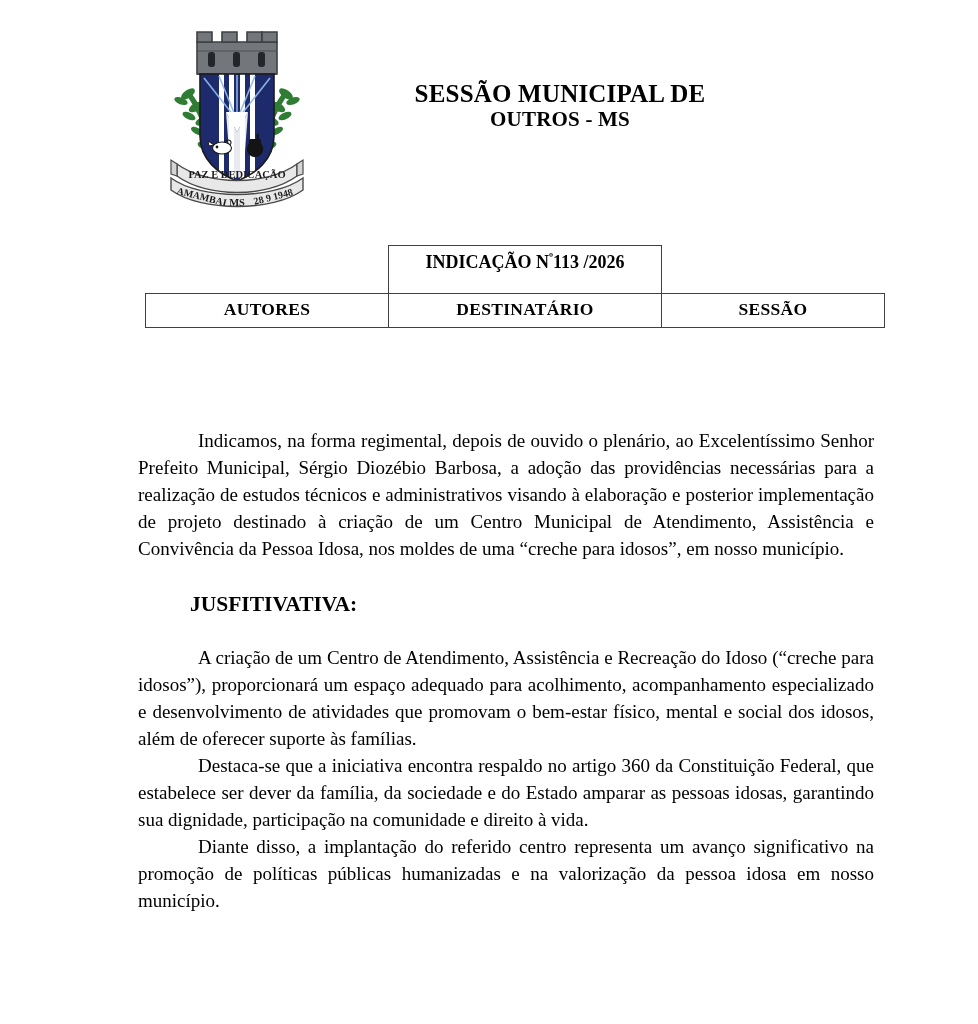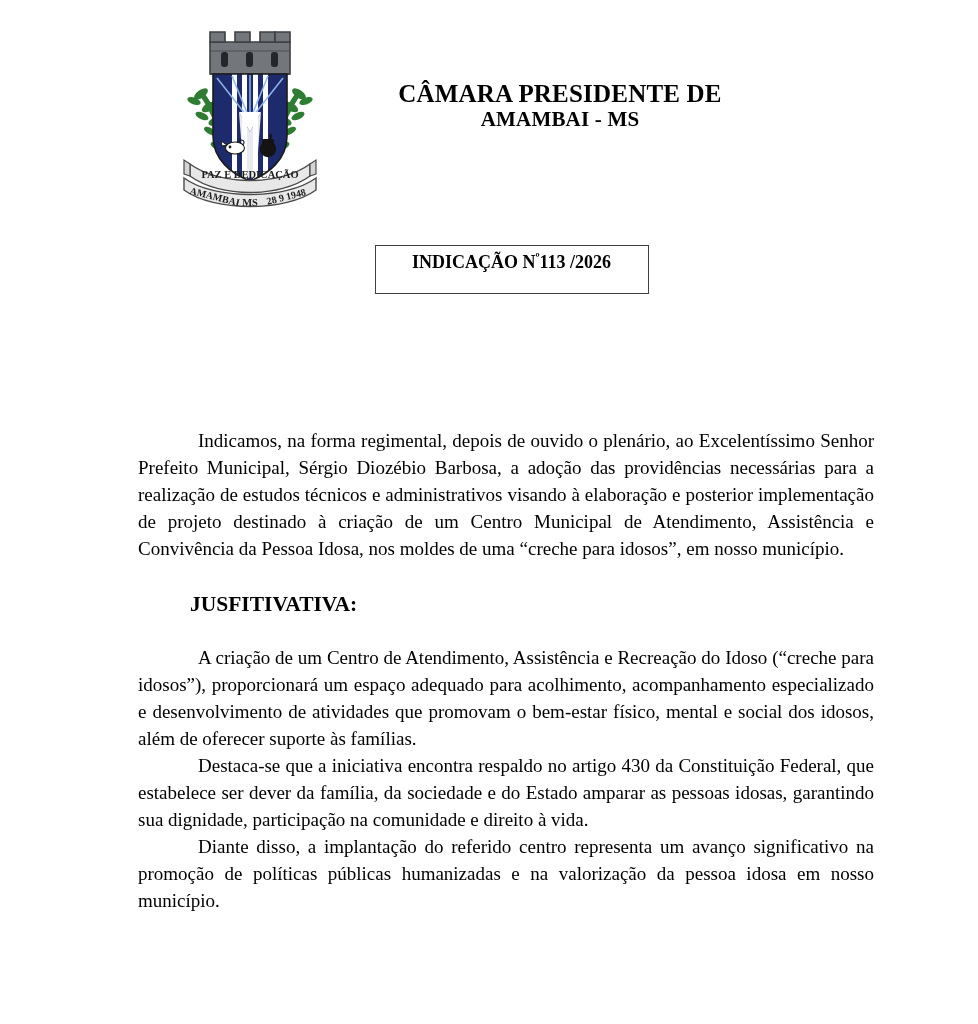--- a/index.html
+++ b/index.html
@@ -28,21 +28,21 @@
   
   .doc-header {
     position: absolute;
     left: 0; top: 0;
     width: 978px;
     height: 225px;
   }
 
   .brasao {
     position: absolute;
-    left: 180px;
+    left: 167px;
     top: 28px;
     width: 140px;
     height: 188px;
   }
   .brasao svg { display: block; width: 140px; height: 188px; }
 
   .header-text {
     position: absolute;
     left: 340px;
     top: 80px;
@@ -65,21 +65,21 @@
   .header-line-3 {
     font-size: 21px;
     font-weight: 700;
     letter-spacing: 0.2px;
     white-space: nowrap;
   }
 
   
   .info-table-wrap {
     position: absolute;
-    left: 132px;
+    left: 145px;
     top: 245px;
     width: 739px;
   }
   table.info-table {
     border-collapse: collapse;
     width: 739px;
     table-layout: fixed;
     font-size: 17px;
     font-weight: 700;
   }
@@ -238,48 +238,53 @@
           <text x="70" y="150" font-family="Liberation Serif, serif" font-size="10.5" font-weight="700" fill="#1b1b1b" text-anchor="middle">PAZ E DEDICAÇÃO</text>
           <path d="M4 150 C 34 172, 106 172, 136 150 L 136 162 C 106 184, 34 184, 4 162 Z" fill="#e8e8e8" stroke="#4a4a4a" stroke-width="1.4"></path>
           <text x="34" y="172" font-family="Liberation Serif, serif" font-size="10" font-weight="700" fill="#1b1b1b" text-anchor="middle" transform="rotate(14 34 172)">AMAMBAI</text>
           <text x="70" y="178" font-family="Liberation Serif, serif" font-size="10.5" font-weight="700" fill="#1b1b1b" text-anchor="middle">MS</text>
           <text x="107" y="172" font-family="Liberation Serif, serif" font-size="10" font-weight="700" fill="#1b1b1b" text-anchor="middle" transform="rotate(-14 107 172)">28 9 1948</text>
         </g>
       </svg>
     </div>
 
     <div class="header-text">
-      <div class="header-line-2">CÂMARA PRESIDENTE DE</div>
-      <div class="header-line-3">AMAMBAI - MS</div>
+      <div class="header-line-2">SESSÃO MUNICIPAL DE</div>
+      <div class="header-line-3">OUTROS - MS</div>
     </div>
   </div>
 
   <div class="info-table-wrap">
     <table class="info-table">
       <colgroup>
         <col style="width:243px">
         <col style="width:273px">
         <col style="width:223px">
       </colgroup>
       <tbody>
         <tr>
           <td class="blank-cell"></td>
           <td class="cell-titulo"><span>INDICAÇÃO N</span><sup class="ord">º</sup><span>113 /2026</span></td>
           <td class="blank-cell"></td>
         </tr>
+        <tr>
+          <td class="cell-head">AUTORES</td>
+          <td class="cell-head">DESTINATÁRIO</td>
+          <td class="cell-head">SESSÃO</td>
+        </tr>
       </tbody>
     </table>
   </div>
 
   <div class="doc-body">
 
     <p class="para">Indicamos, na forma regimental, depois de ouvido o plenário, ao Excelentíssimo Senhor Prefeito Municipal, Sérgio Diozébio Barbosa, a adoção das providências necessárias para a realização de estudos técnicos e administrativos visando à elaboração e posterior implementação de projeto destinado à criação de um Centro Municipal de Atendimento, Assistência e Convivência da Pessoa Idosa, nos moldes de uma “creche para idosos”, em nosso município.</p>
 
     <p class="section-title">JUSFITIVATIVA:</p>
 
     <p class="para gap-lg">A criação de um Centro de Atendimento, Assistência e Recreação do Idoso (“creche para idosos”), proporcionará um espaço adequado para acolhimento, acompanhamento especializado e desenvolvimento de atividades que promovam o bem-estar físico, mental e social dos idosos, além de oferecer suporte às famílias.</p>
 
-    <p class="para gap-sm">Destaca-se que a iniciativa encontra respaldo no artigo 430 da Constituição Federal, que estabelece ser dever da família, da sociedade e do Estado amparar as pessoas idosas, garantindo sua dignidade, participação na comunidade e direito à vida.</p>
+    <p class="para gap-sm">Destaca-se que a iniciativa encontra respaldo no artigo 360 da Constituição Federal, que estabelece ser dever da família, da sociedade e do Estado amparar as pessoas idosas, garantindo sua dignidade, participação na comunidade e direito à vida.</p>
 
     <p class="para gap-sm">Diante disso, a implantação do referido centro representa um avanço significativo na promoção de políticas públicas humanizadas e na valorização da pessoa idosa em nosso município.</p>
   </div>
 
 </div>
 
 </body></html>

